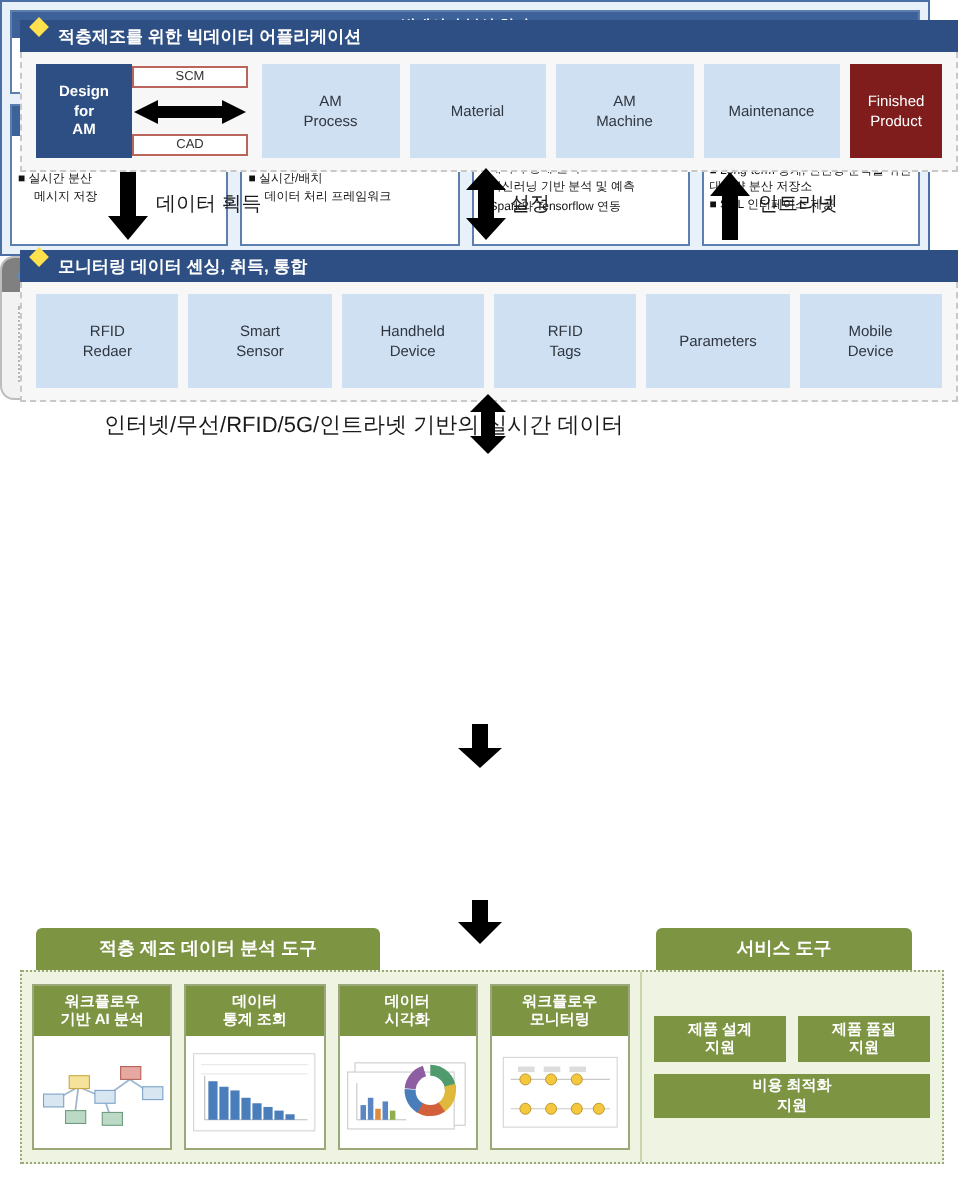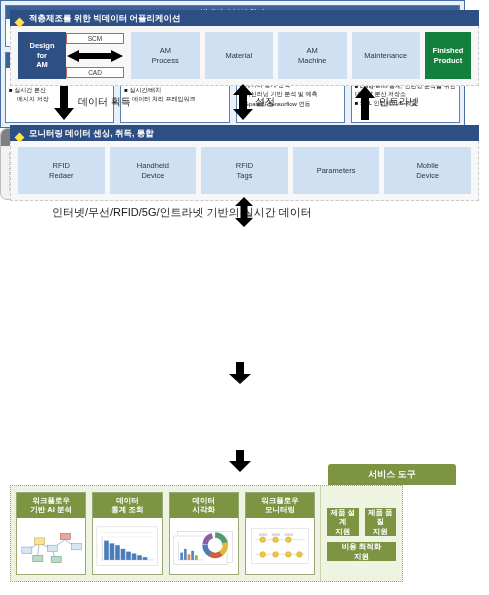--- a/index.html
+++ b/index.html
@@ -15,21 +15,21 @@
   .panel { position: absolute; }
   .panel-header {
     background: #2d4f84;
     color: #ffffff;
     font-size: 8.5px;
     font-weight: bold;
     height: 16px;
     line-height: 16px;
     padding-left: 6px;
     display: flex;
-    align-items: flex-end;
+    align-items: flex-start;
     gap: 6px;
   }
   .diamond {
     width: 7px; height: 7px;
     background: #ffe14d;
     transform: rotate(45deg);
     display: inline-block;
     flex: none;
   }
   .panel-body {
@@ -49,21 +49,21 @@
     font-size: 7.5px;
     line-height: 1.25;
     text-align: center;
     display: flex;
     align-items: center;
     justify-content: center;
     height: 47px;
     flex: 1;
     padding: 2px;
   }
-  .chip.dark { background: #15803d; color: #ffffff; font-weight: bold; }
+  .chip.dark { background: #7f1d1d; color: #ffffff; font-weight: normal; }
   .chip.narrow { flex: 0 0 46px; }
 
   
   .design-group {
     position: relative;
     flex: 0 0 108px;
     height: 47px;
   }
   .design-box {
     position: absolute; left: 0; top: 0;
@@ -174,21 +174,21 @@
   .tab {
     position: absolute; top: 0; height: 21px;
     background: #7d9443; color: #ffffff;
     font-size: 9px; font-weight: bold;
     display: flex; align-items: center; justify-content: center;
     border-radius: 3px 3px 0 0;
   }
   #tab-analysis { left: 8px; width: 172px; }
   #tab-service  { left: 318px; width: 128px; }
   .tools-body {
-    position: absolute; top: 21px; left: 0; width: 393px; height: 97px;
+    position: absolute; top: 21px; left: 0; width: 462px; height: 97px;
     background: #eef3e2;
     border: 1px dotted #9aa87a;
     display: flex;
   }
   .tools-left { flex: 0 0 310px; display: flex; gap: 6px; padding: 6px 5px; border-right: 1px solid #c9d4ac; }
   .tools-right { flex: 1; padding: 22px 6px; display: flex; flex-direction: column; gap: 6px; }
   .tool-card {
     flex: 1;
     background: #ffffff;
     border: 1px solid #9aa87a;
@@ -251,20 +251,21 @@
 </svg>
 <div class="flow-label" style="left:379px; top:95px;">인트라넷</div>
 
 <div class="panel" id="panel-sensing" style="left:10px; top:125px; width:469px;">
   <div class="panel-header">
     <span class="diamond"></span>
     <span>모니터링 데이터 센싱, 취득, 통합</span>
   </div>
   <div class="panel-body">
     <div class="chip">RFID<br>Redaer</div>
+    <div class="chip">Smart<br>Sensor</div>
     <div class="chip">Handheld<br>Device</div>
     <div class="chip">RFID<br>Tags</div>
     <div class="chip">Parameters</div>
     <div class="chip">Mobile<br>Device</div>
   </div>
 </div>
 
 <div class="flow-label" style="left:52px; top:205px; font-size:11px;">인터넷/무선/RFID/5G/인트라넷 기반의 실시간 데이터</div>
 <svg class="varrow" style="left:235px; top:197px; width:18px; height:30px;" viewBox="0 0 18 30">
   <path d="M9,0 L18,9 L12.5,9 L12.5,21 L18,21 L9,30 L0,21 L5.5,21 L5.5,9 L0,9 Z" fill="#000000"></path>
@@ -346,20 +347,21 @@
     <div class="sm-chip">Product<br>Quality</div>
     <div class="sm-chip">Mainten<br>ace</div>
   </div>
 </div>
 
 <svg class="varrow" style="left:229px; top:450px; width:22px; height:22px;" viewBox="0 0 22 22">
   <path d="M7,0 L15,0 L15,11 L22,11 L11,22 L0,11 L7,11 Z" fill="#000000"></path>
 </svg>
 
 <div id="tools-wrap">
+  <div class="tab" id="tab-analysis">적층 제조 데이터 분석 도구</div>
   <div class="tab" id="tab-service">서비스 도구</div>
 
   <div class="tools-body">
 
     <div class="tools-left">
 
       <div class="tool-card">
         <div class="tool-card-head">워크플로우<br>기반 AI 분석</div>
         <div class="tool-thumb">
           <svg viewBox="0 0 70 46" width="100%" height="100%">

